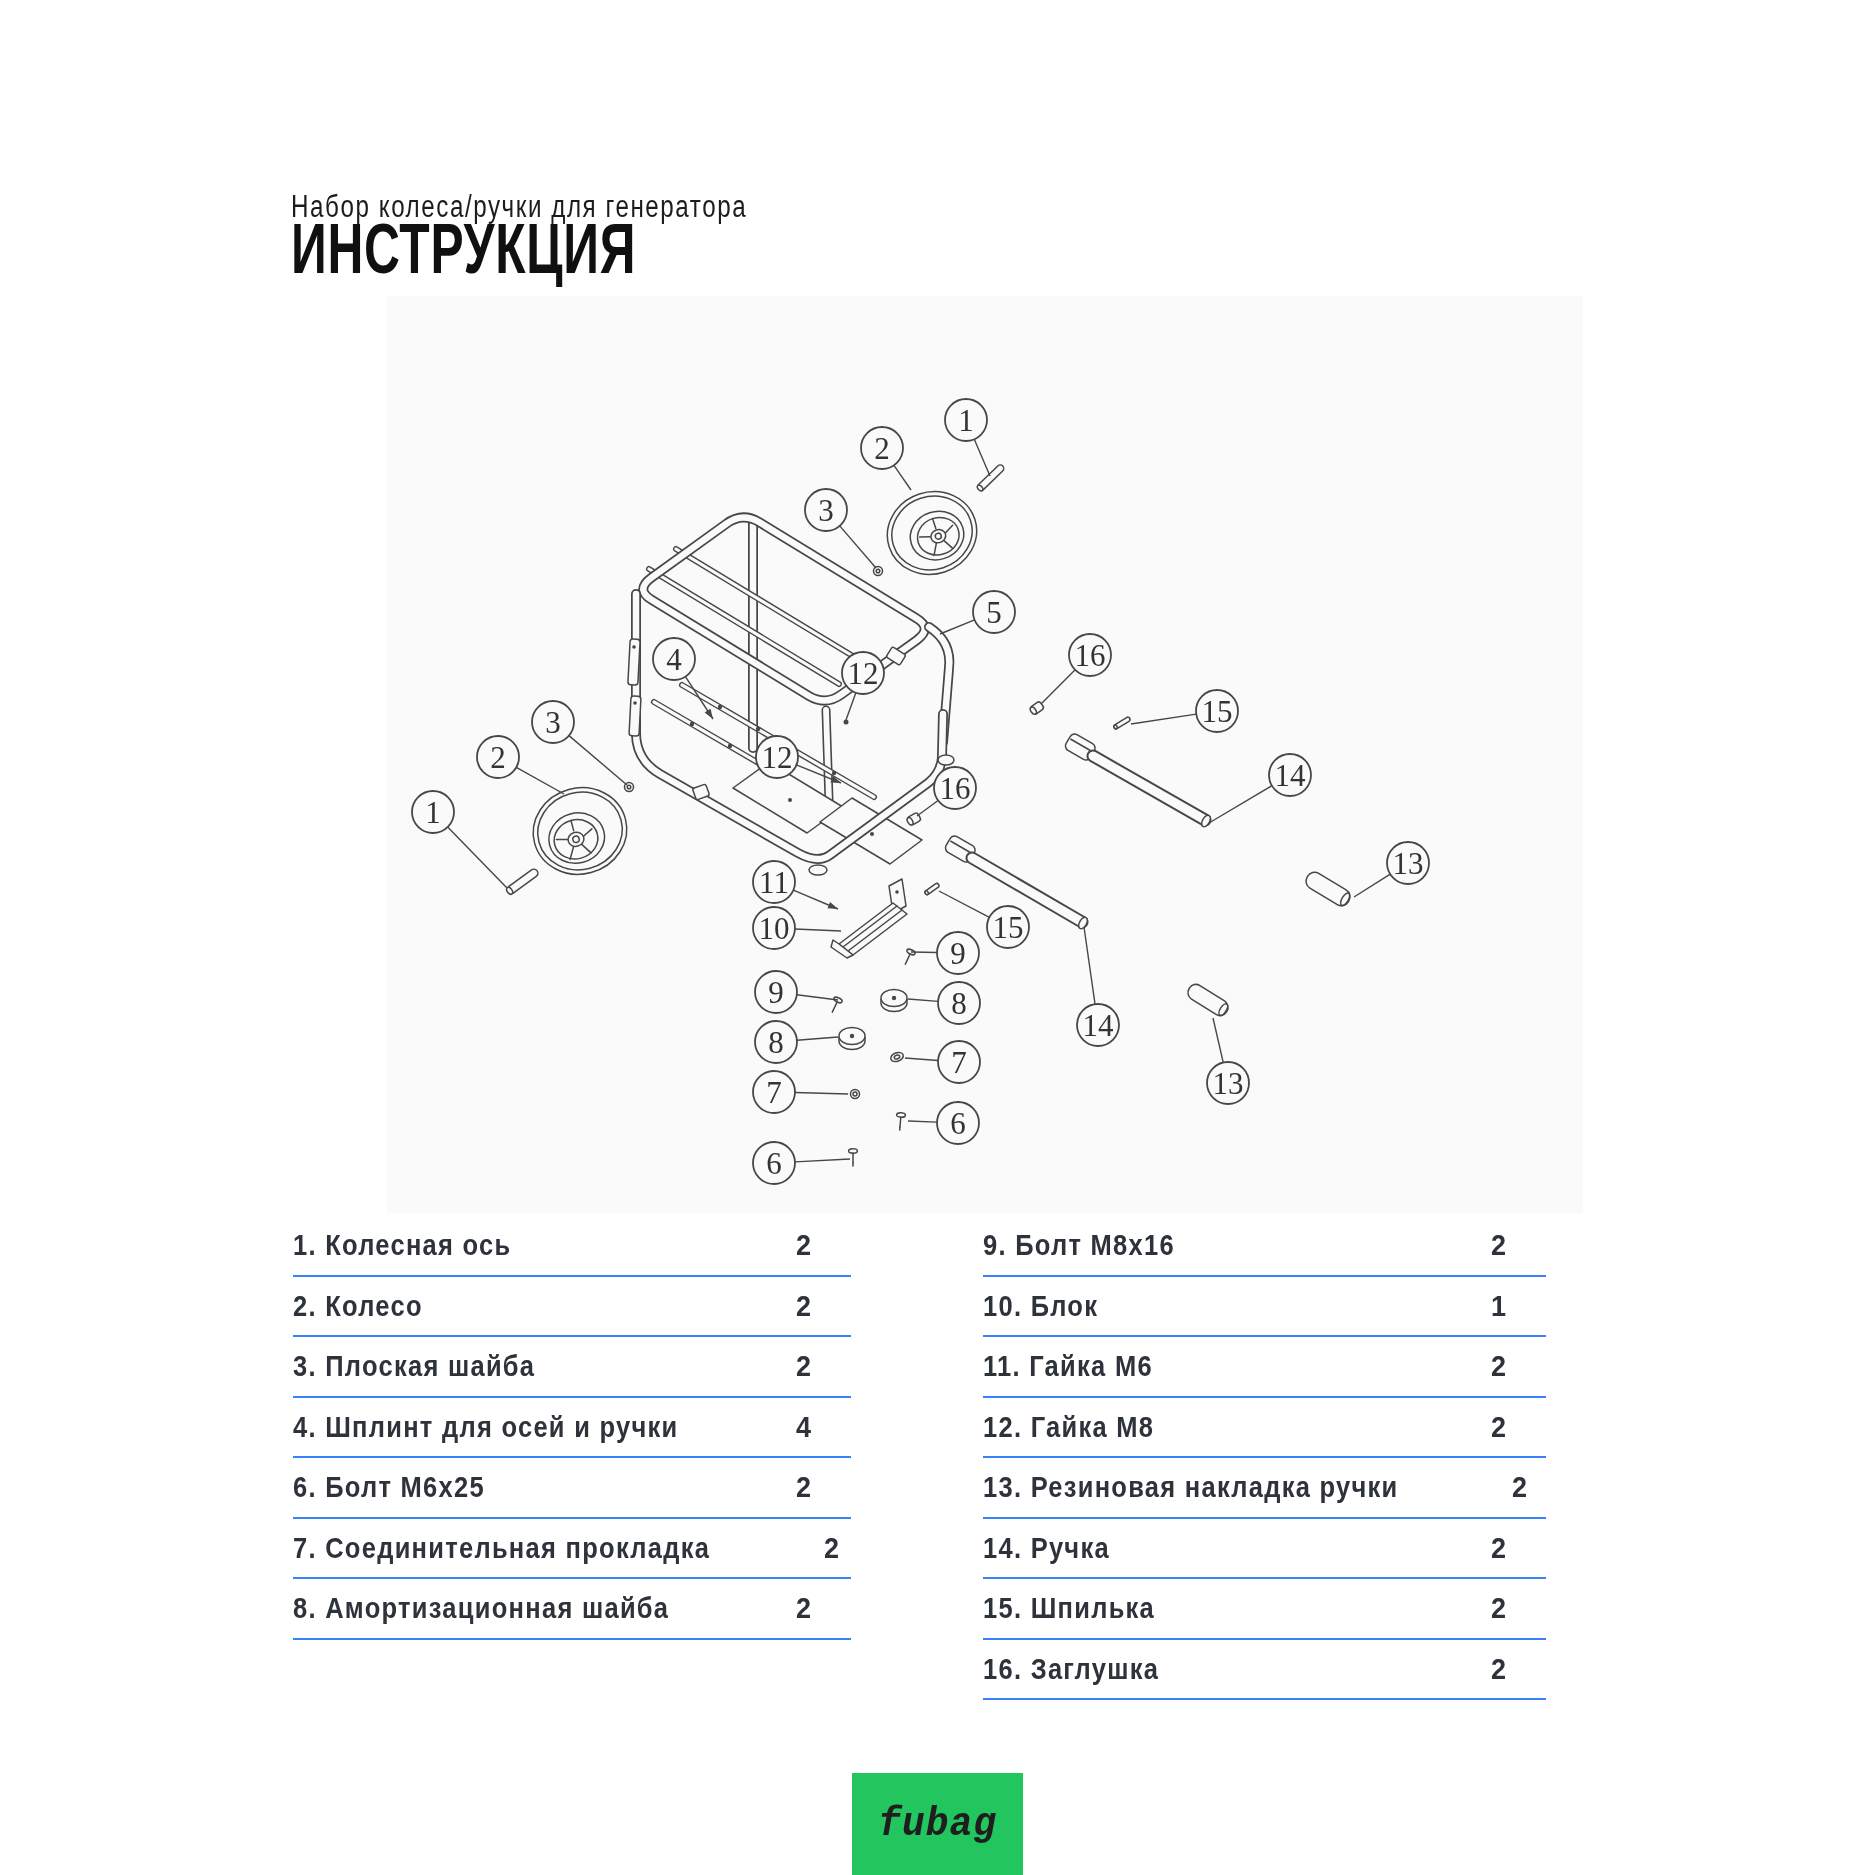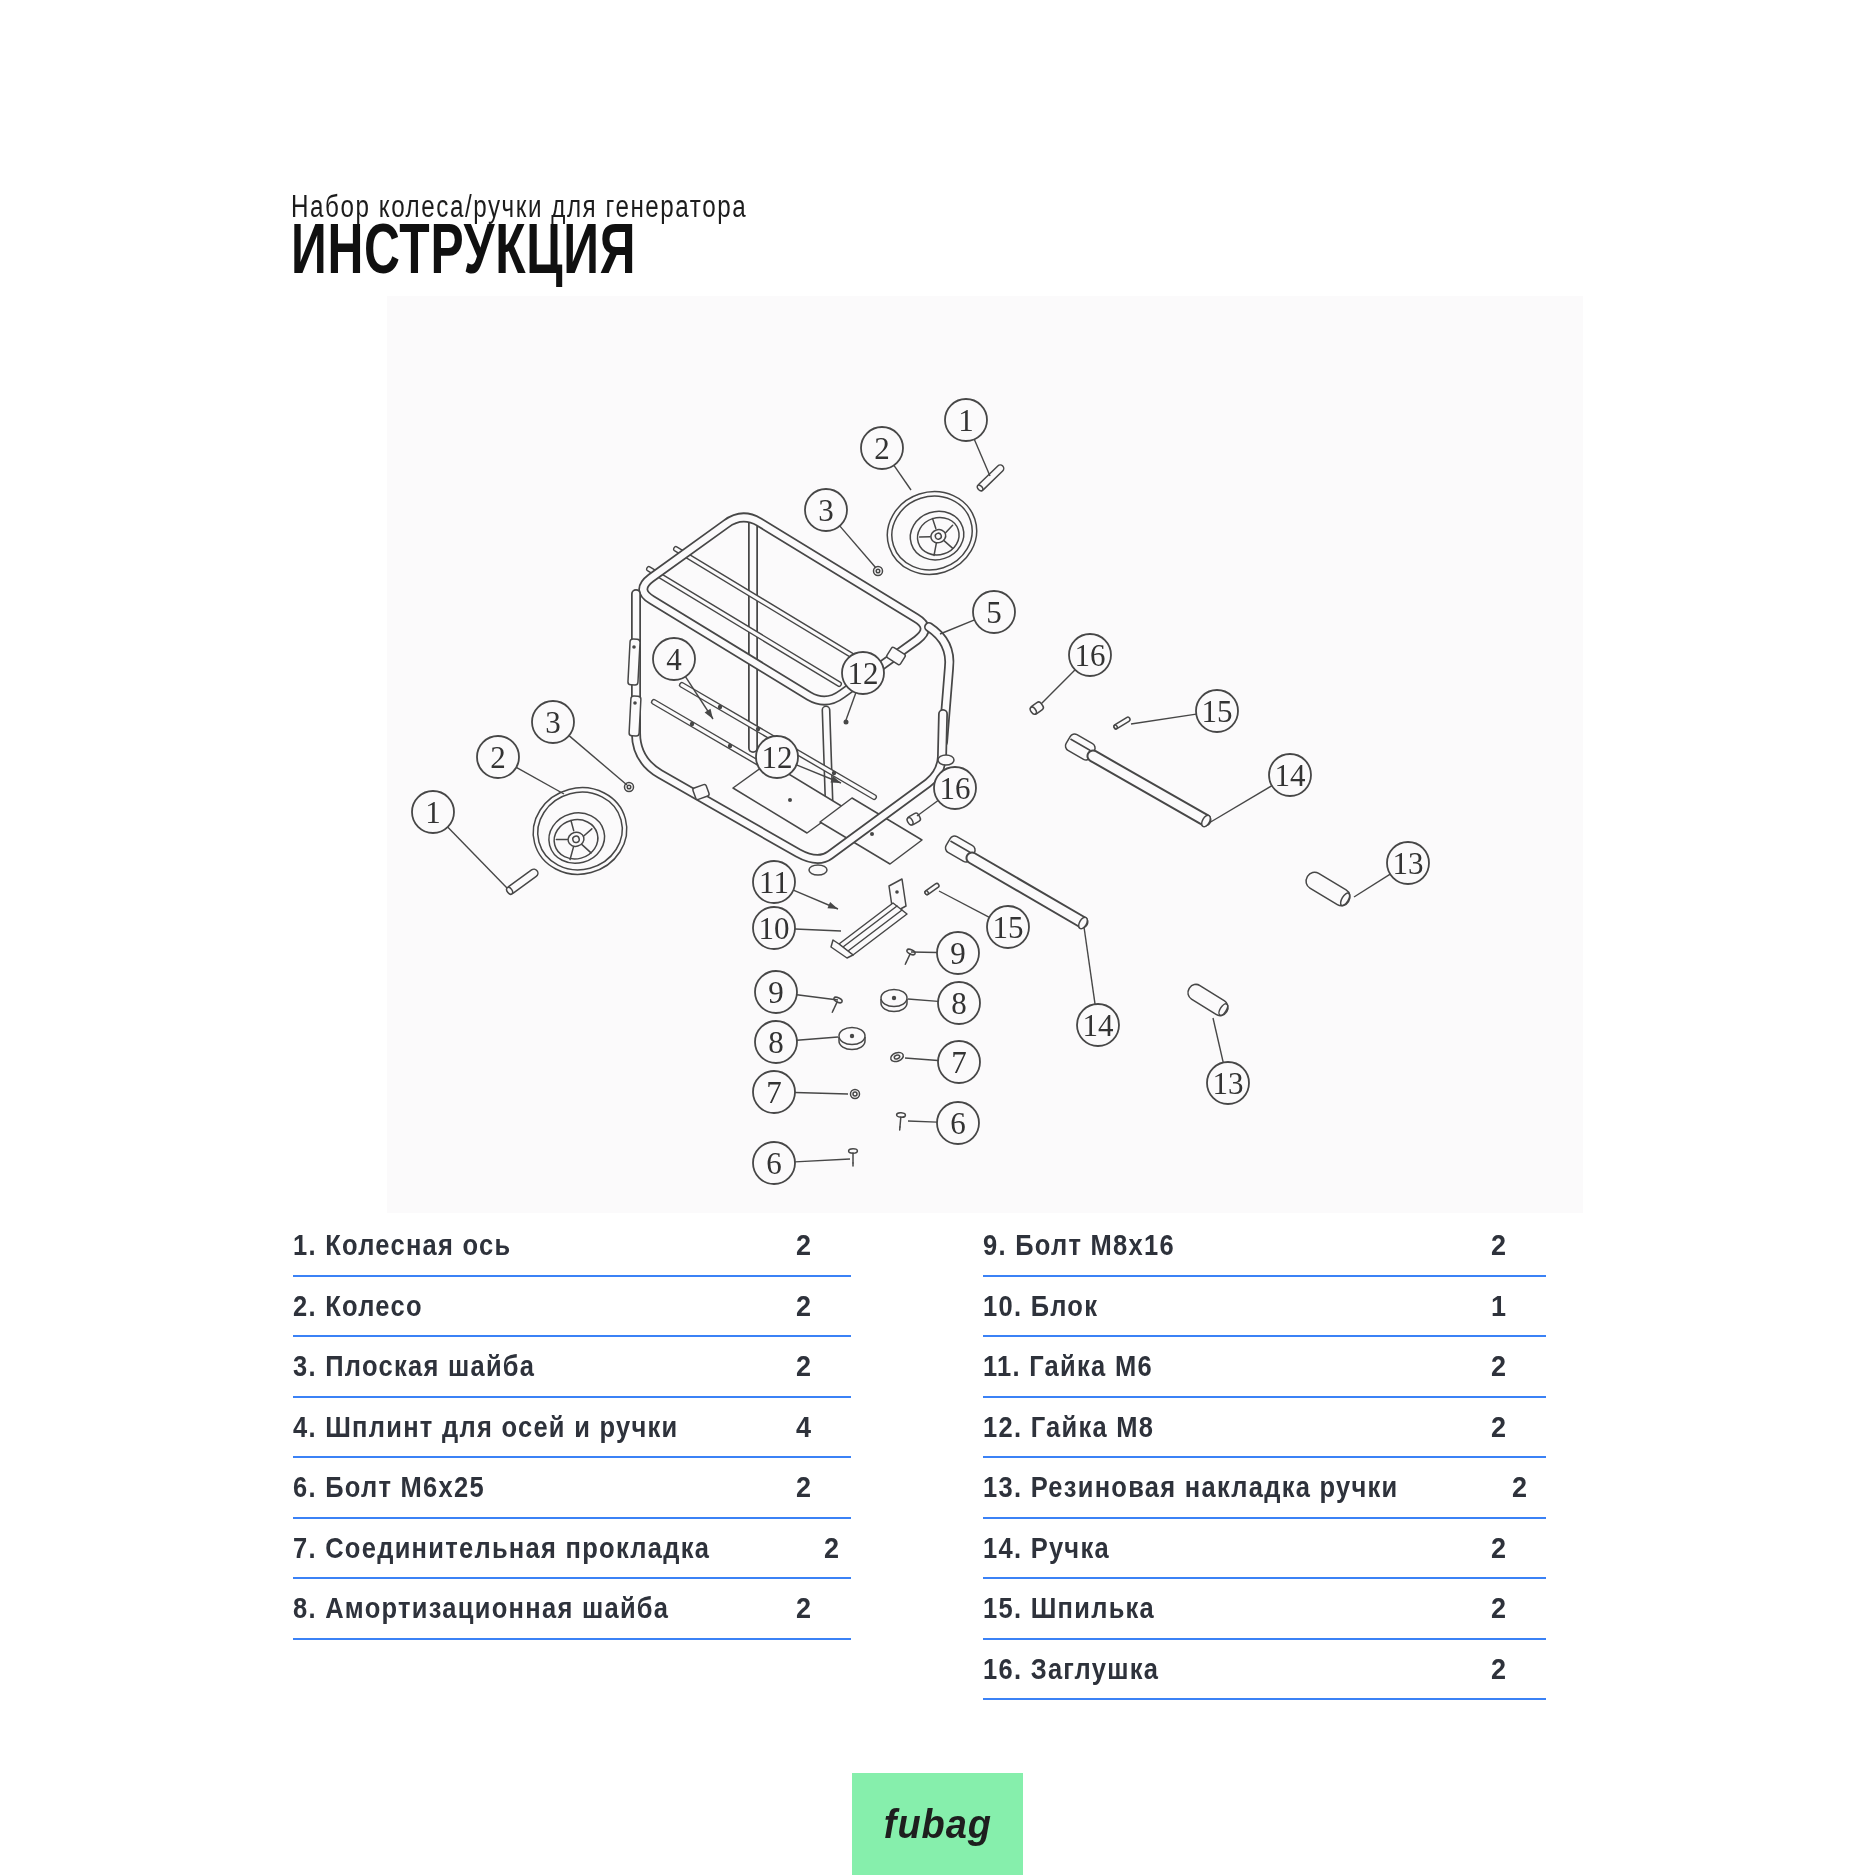--- a/index.html
+++ b/index.html
@@ -457,15 +457,15 @@
     <div class="prow">
       <span class="plabel">15. Шпилька</span>
       <span class="pqty">2</span>
     </div>
     <div class="prow">
       <span class="plabel">16. Заглушка</span>
       <span class="pqty">2</span>
     </div>
   </div>
 
-<div id="fubag-logo" style="background: #86efac;">
+<div id="fubag-logo" style="background: #22c55e; font-family: Liberation Mono, monospace;">
   <span style="color: rgb(30, 30, 30);">fubag</span>
 </div>
 
 </body></html>

